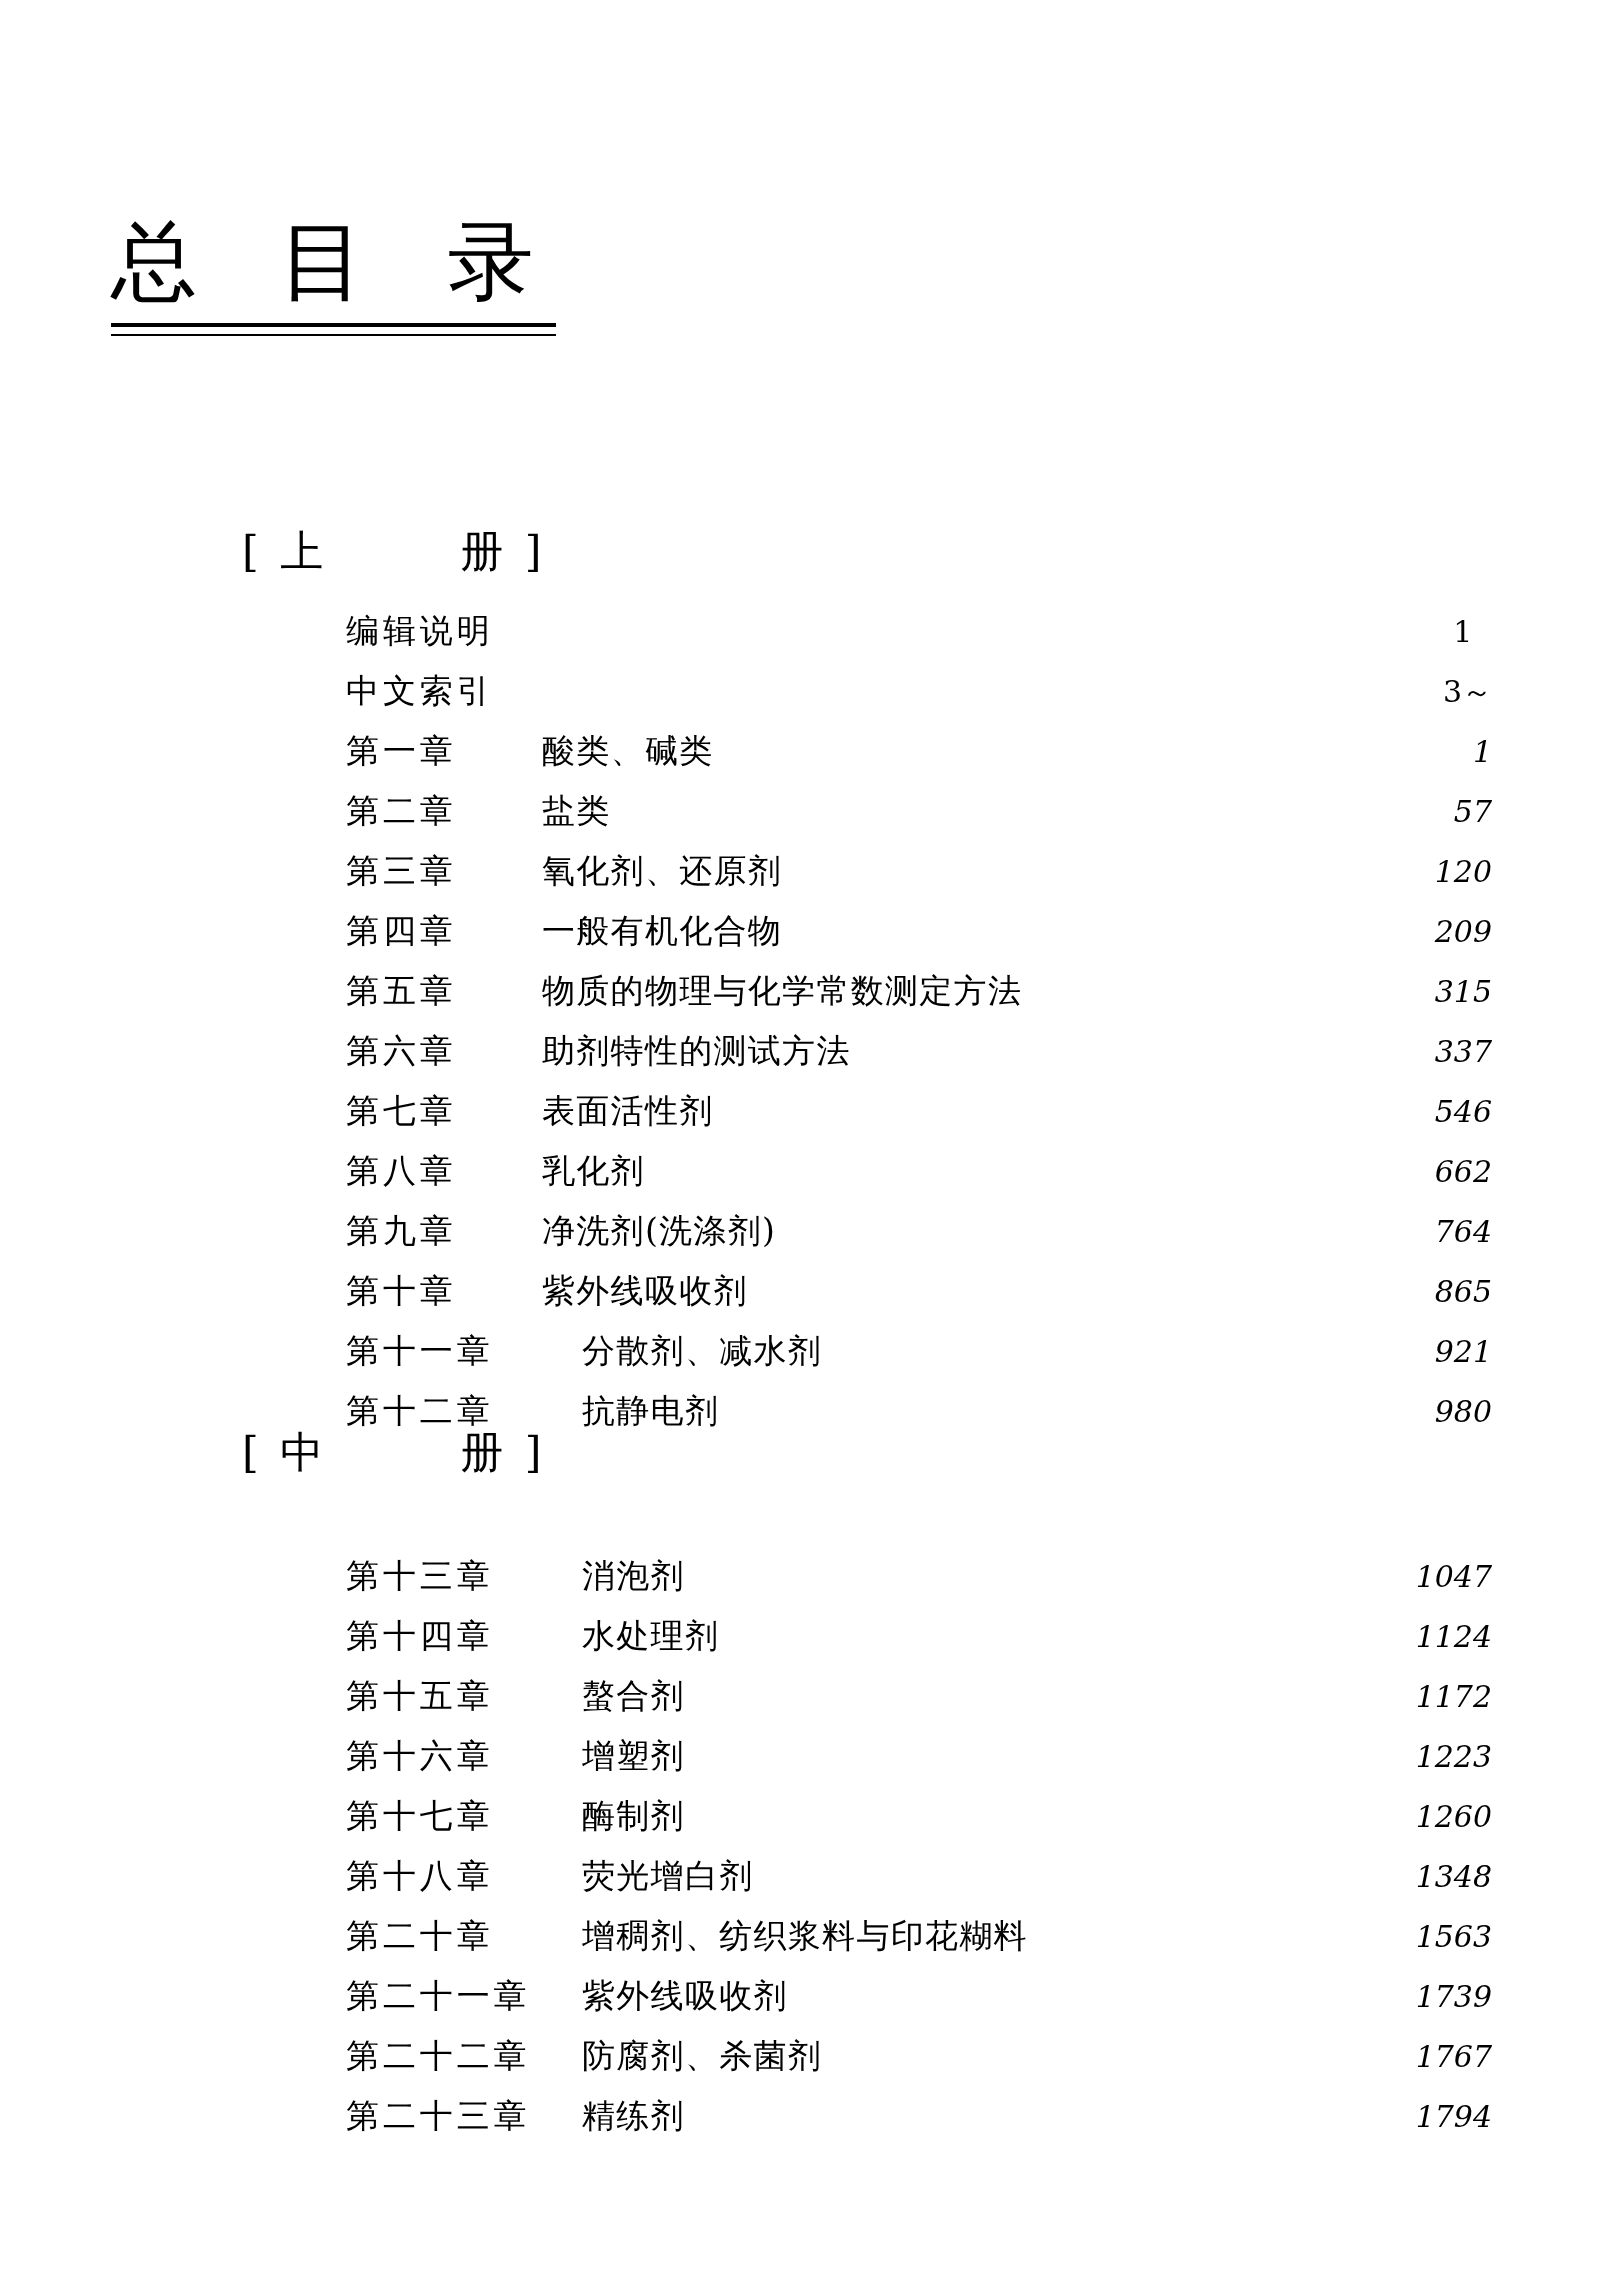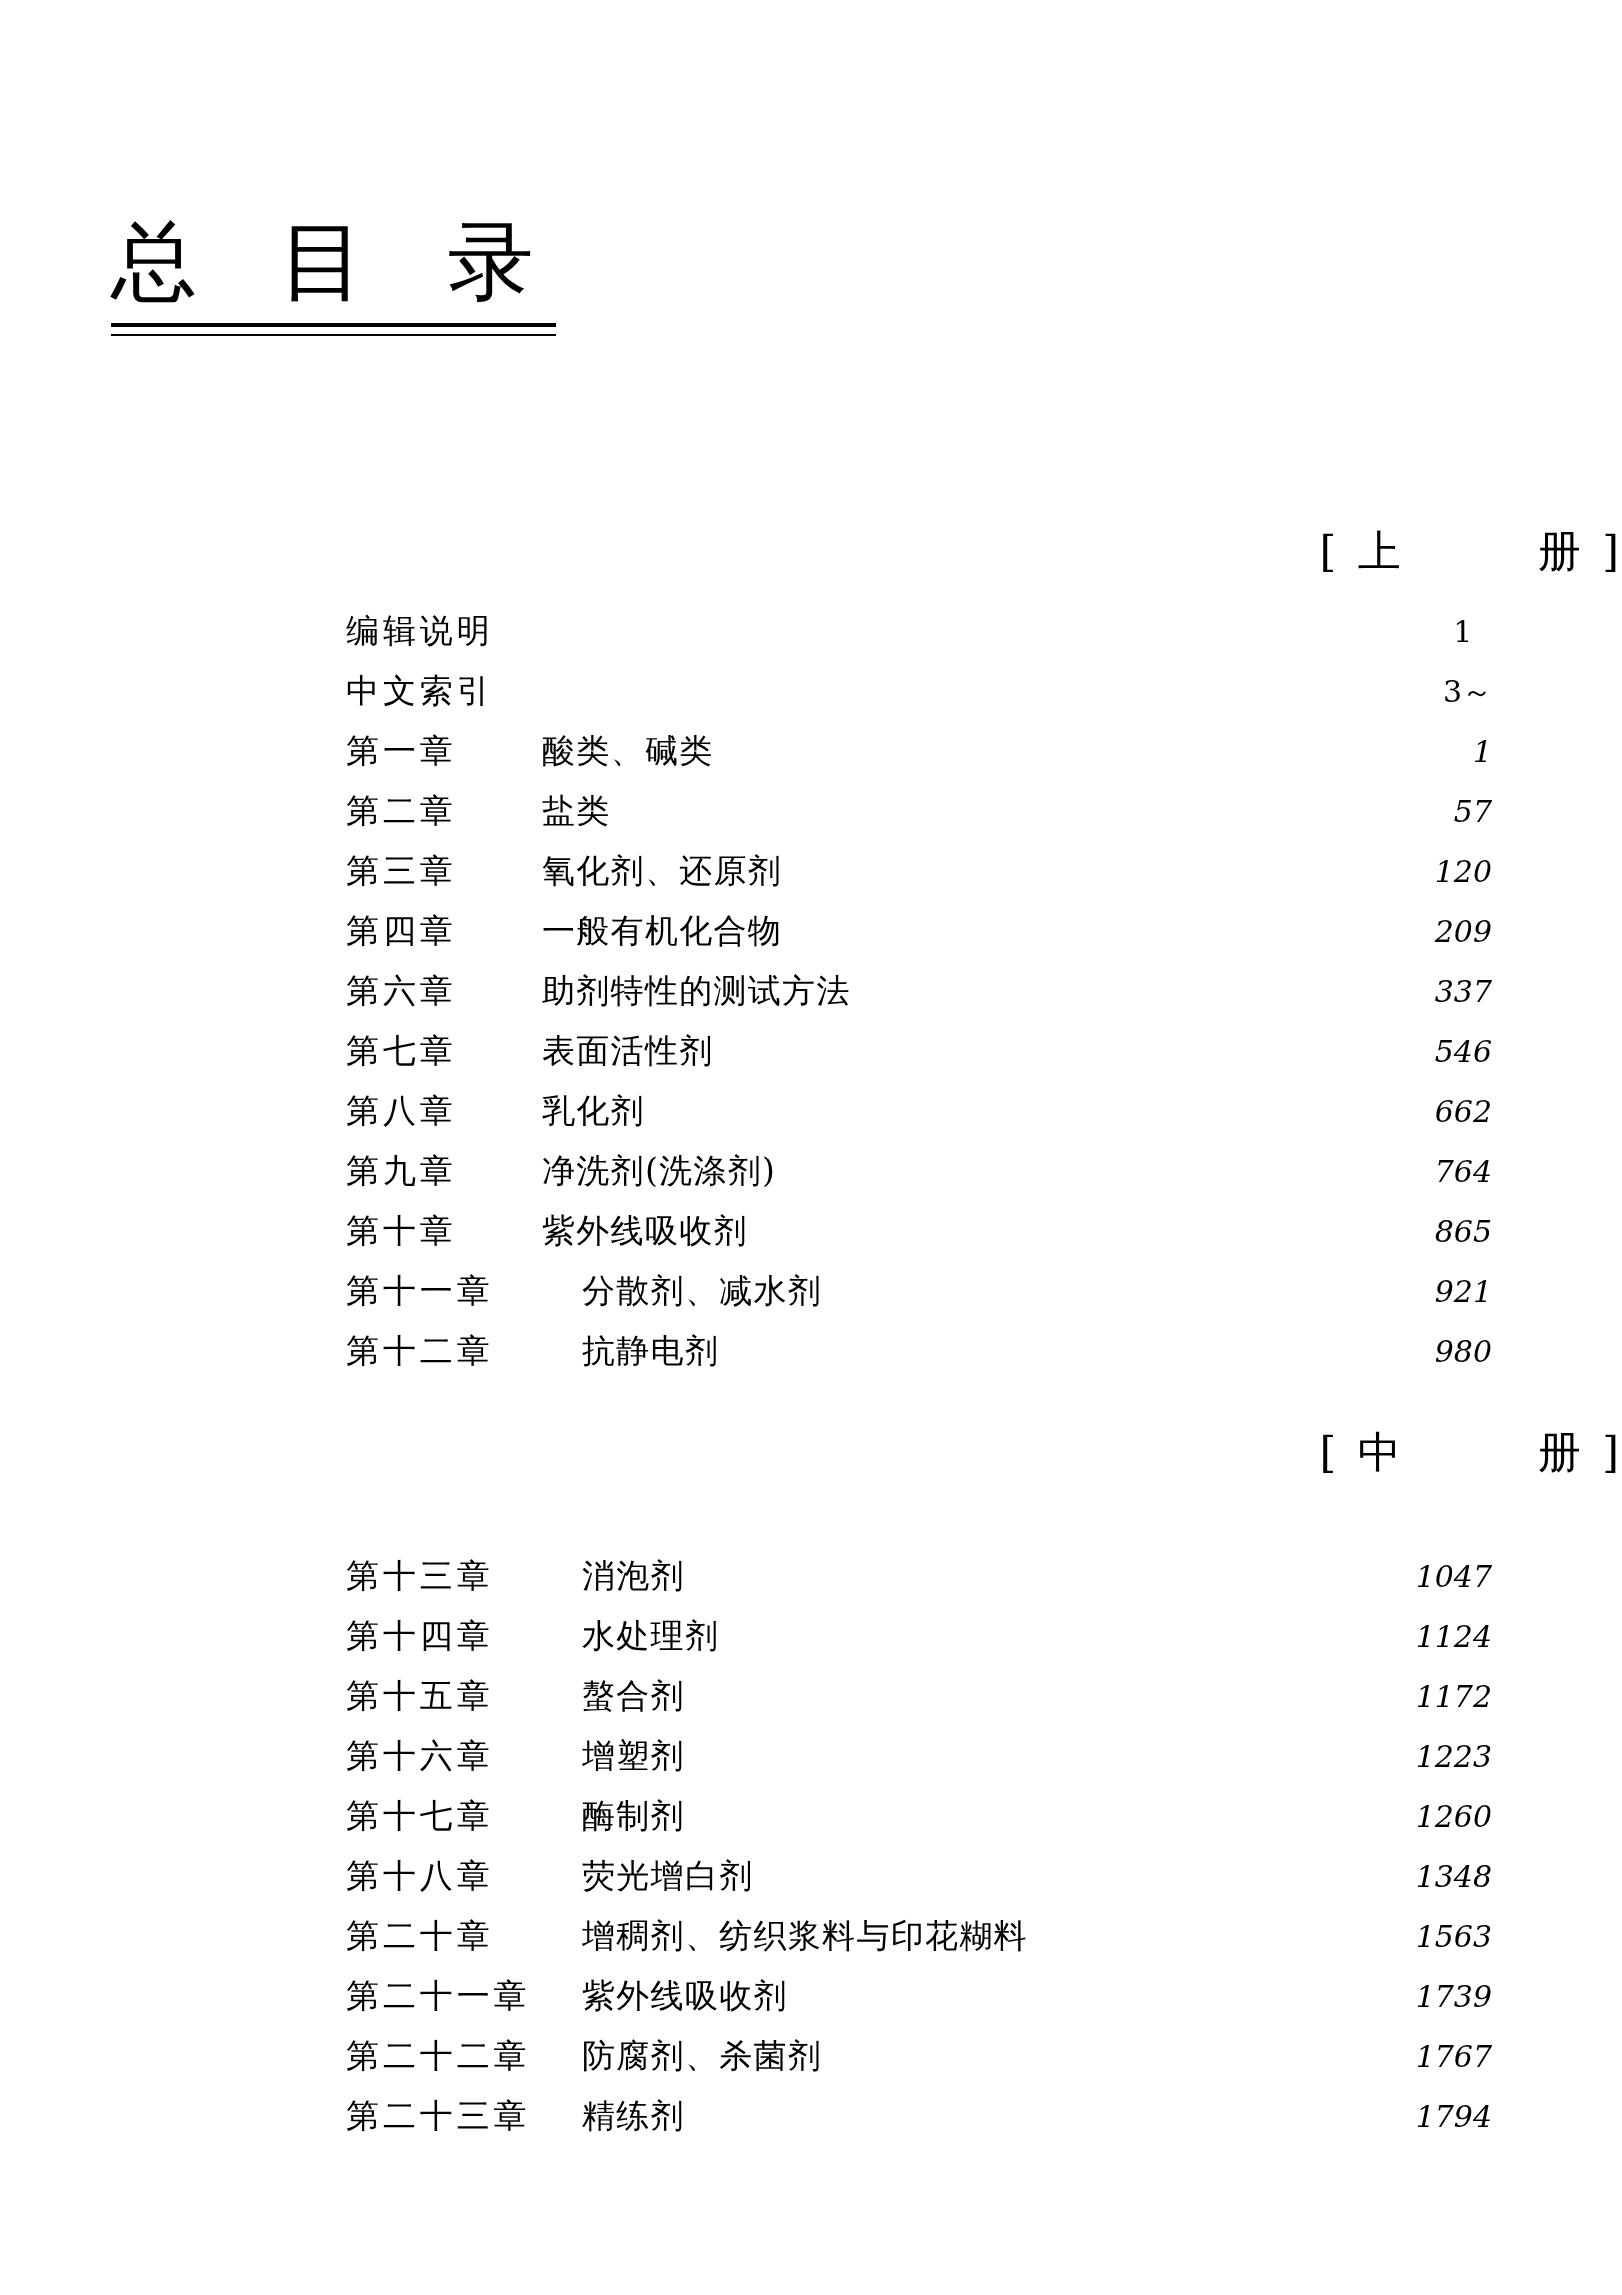--- a/index.html
+++ b/index.html
@@ -42,21 +42,21 @@
     margin-top: 17px;
     width: 445px;
     height: 0;
     border-top: 4.6px solid #000;
     border-bottom: 2px solid #000;
     height: 6.5px;
   }
 
   
   .volume-heading {
-    text-align: right;
+    text-align: left;
     font-size: 43px;
     letter-spacing: 3.9px;
     margin: 0;
     white-space: nowrap;
   }
   .vol-1 {
     position: absolute;
     left: 0;
     top: 523px;
     width: 1623px;
@@ -182,20 +182,26 @@
       <span class="toc-page">120</span>
     </div>
 
     <div class="toc-row">
       <span class="toc-label toc-chapter">第四章</span>
       <span class="toc-label toc-name">一般有机化合物</span>
       <span class="toc-fill"></span>
       <span class="toc-page">209</span>
     </div>
 
+    <div class="toc-row">
+      <span class="toc-label toc-chapter">第五章</span>
+      <span class="toc-label toc-name">物质的物理与化学常数测定方法</span>
+      <span class="toc-fill"></span>
+      <span class="toc-page">315</span>
+    </div>
 
     <div class="toc-row">
       <span class="toc-label toc-chapter">第六章</span>
       <span class="toc-label toc-name">助剂特性的测试方法</span>
       <span class="toc-fill"></span>
       <span class="toc-page">337</span>
     </div>
 
     <div class="toc-row">
       <span class="toc-label toc-chapter">第七章</span>

